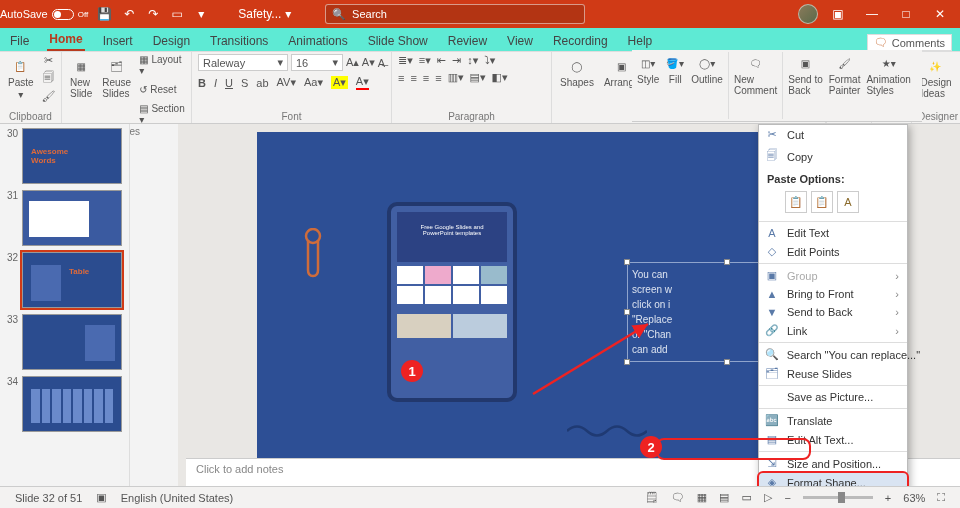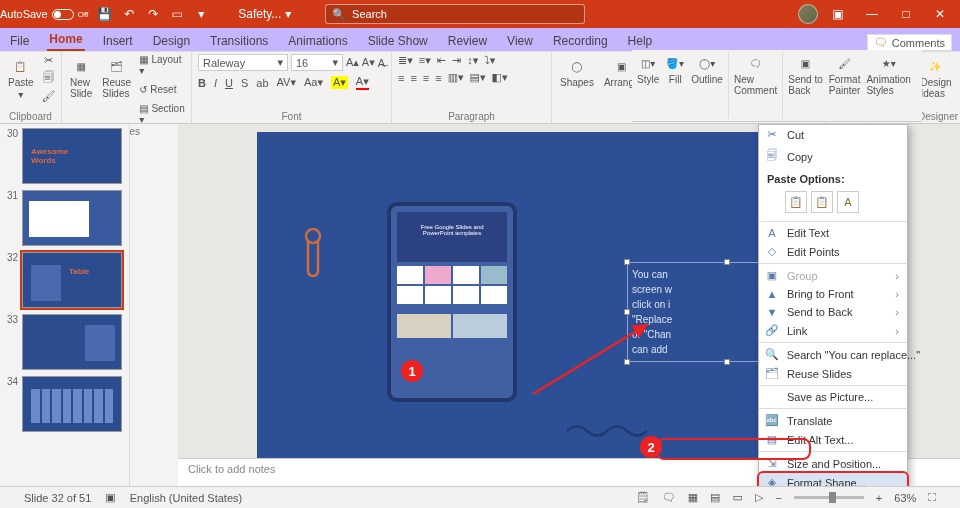--- a/index.html
+++ b/index.html
@@ -8,21 +8,21 @@
  .titlebar .left { display:flex; align-items:center; gap:10px; padding-left:0; }
  .autosave { display:flex; align-items:center; gap:4px; font-size:11px; }
  .toggle { width:22px; height:11px; border:1px solid #fff; border-radius:6px; position:relative; }
  .toggle::after { content:""; width:7px; height:7px; background:#fff; border-radius:50%; position:absolute; top:1px; left:1px; }
  .qa-icon { width:14px; height:14px; display:inline-flex; align-items:center; justify-content:center; font-size:12px; color:#fff; }
  .titlebar .docname { margin-left:30px; font-size:12px; }
  .searchbox { margin-left:30px; width:260px; height:20px; background:#b33413; border:1px solid rgba(255,255,255,.5); border-radius:3px; display:flex; align-items:center; padding:0 6px; gap:6px; color:#fff; font-size:11px; }
  .titlebar .right { margin-left:auto; display:flex; align-items:center; gap:6px; padding-right:6px; }
  .avatar { width:20px; height:20px; border-radius:50%; background:linear-gradient(135deg,#8a7a5a,#5a6a4a); border:1px solid rgba(255,255,255,.5);}
  .winbtn { width:28px; height:28px; display:flex; align-items:center; justify-content:center; color:#fff; font-size:12px;}
- .tabbar { height:24px; background:#c4b5fd; display:flex; align-items:flex-end; padding:0 8px; gap:16px; font-size:12px; color:#444; border-bottom:1px solid #ddd;}
+ .tabbar { height:24px; background:#5eead4; display:flex; align-items:flex-end; padding:0 8px; gap:16px; font-size:12px; color:#444; border-bottom:1px solid #ddd;}
  .tab { padding:3px 2px; cursor:pointer;}
  .tab.active { color:#b83b1e; border-bottom:2px solid #b83b1e; font-weight:600;}
  .comments-btn { margin-left:auto; border:1px solid #ddd; padding:1px 6px; font-size:11px; color:#555; display:flex; align-items:center; gap:4px; background:#fff;}
  .ribbon { height:72px; background:#f3f2f1; border-bottom:1px solid #ccc; display:flex; font-size:11px; color:#555;}
  .group { border-right:1px solid #ddd; padding:2px 6px 1px; display:flex; flex-direction:column; justify-content:space-between;}
  .group .body { display:flex; align-items:flex-start; gap:6px;}
  .group .label { text-align:center; font-size:10px; color:#777; padding-top:1px;}
  .rb { display:flex; flex-direction:column; align-items:center; gap:1px; padding:2px; font-size:10px; color:#555;}
  .rb .ico { width:20px; height:20px; display:flex; align-items:center; justify-content:center;}
  .row { display:flex; gap:3px; align-items:center;}
@@ -38,21 +38,21 @@
  .slide { position:absolute; left:50%; top:8px; transform:translateX(-52%); width:600px; height:336px; background:#2d4f95; overflow:visible;}
  .slide .tablet { position:absolute; left:130px; top:70px; width:130px; height:200px; background:#415fa3; border:4px solid #22386d; border-radius:10px; padding:6px;}
  .tablet .hdr { height:50px; background:#2c4283; color:#fff; font-size:6px; text-align:center; padding:12px 4px;}
  .tablet .grid { display:grid; grid-template-columns:repeat(4,1fr); gap:2px; margin-top:4px;}
  .tablet .grid div { height:18px; background:#fff;}
  .slide .title-txt { position:absolute; right:40px; top:90px; color:#e89a4d; font-size:22px; font-weight:500;}
  .slide .body-txt { position:absolute; right:30px; top:130px; width:200px; color:#dbe2ef; font-size:10px; line-height:1.5; border:1px solid #8fa4cc;}
  .body-txt .hnd { width:6px; height:6px; background:#fff; border:1px solid #888; position:absolute;}
  .pin { position:absolute; left:46px; top:96px; width:20px; height:50px;}
  .notes { height:28px; background:#fff; border-top:1px solid #ccc; padding:4px 10px; font-size:11px; color:#888;}
- .status { height:22px; background:#f3f2f1; border-top:1px solid #ccc; display:flex; align-items:center; padding:0 24px; font-size:11px; color:#555; gap:14px;}
+ .status { height:22px; background:#f3f2f1; border-top:1px solid #ccc; display:flex; align-items:center; padding:0 15px; font-size:11px; color:#555; gap:14px;}
  .status .right { margin-left:auto; display:flex; align-items:center; gap:12px;}
  .zoomtrack { width:70px; height:3px; background:#bbb; position:relative;}
  .zoomtrack::after{ content:""; position:absolute; width:7px; height:11px; background:#888; top:-4px; left:50%;}
  .callout { position:absolute; background:#fff; border:2px solid #e22; border-radius:10px; padding:10px 12px; color:#e22; font-weight:700; font-size:13px; text-align:center; line-height:1.3; z-index:5;}
  .numcirc { width:22px; height:22px; border-radius:50%; background:#e22; color:#fff; display:flex; align-items:center; justify-content:center; font-weight:700; position:absolute; font-size:13px; z-index:6;}
  .ctxmenu { position:absolute; text-align:left; right:52px; top:0; width:150px; background:#fff; border:1px solid #bbb; box-shadow:2px 2px 8px rgba(0,0,0,.3); font-size:11px; color:#333; z-index:20;}
  .ctxmenu .item { display:flex; align-items:center; gap:8px; padding:3px 8px 3px 6px; white-space:nowrap;}
  .ctxmenu .item.hl { background:#d9e4f2; outline:2px solid #e22; border-radius:4px;}
  .ctxmenu .hdr-item { font-weight:600; padding:4px 8px;}
  .ctxmenu .sep { height:1px; background:#ddd; margin:2px 0;}
@@ -464,21 +464,21 @@
           <span class="mi">⇲</span>
           <span>Size and Position...</span>
         </div>
    <div class="item hl">
           <span class="mi">◈</span>
           <span>Format Shape...</span>
         </div>
 
   </div>
 
-  <div class="notes" style="position:absolute;left:0;right:0;bottom:0"><span>Click to add notes</span></div>
+  <div class="notes" style="position:absolute;left:8px;right:0;bottom:0"><span>Click to add notes</span></div>
  </div>
 </div>
 
 <div class="status">
  <span>Slide 32 of 51</span>
  <span>▣</span>
  <span>English (United States)</span>
  <div class="right">
   <span>🗒</span>
   <span>🗨</span>

